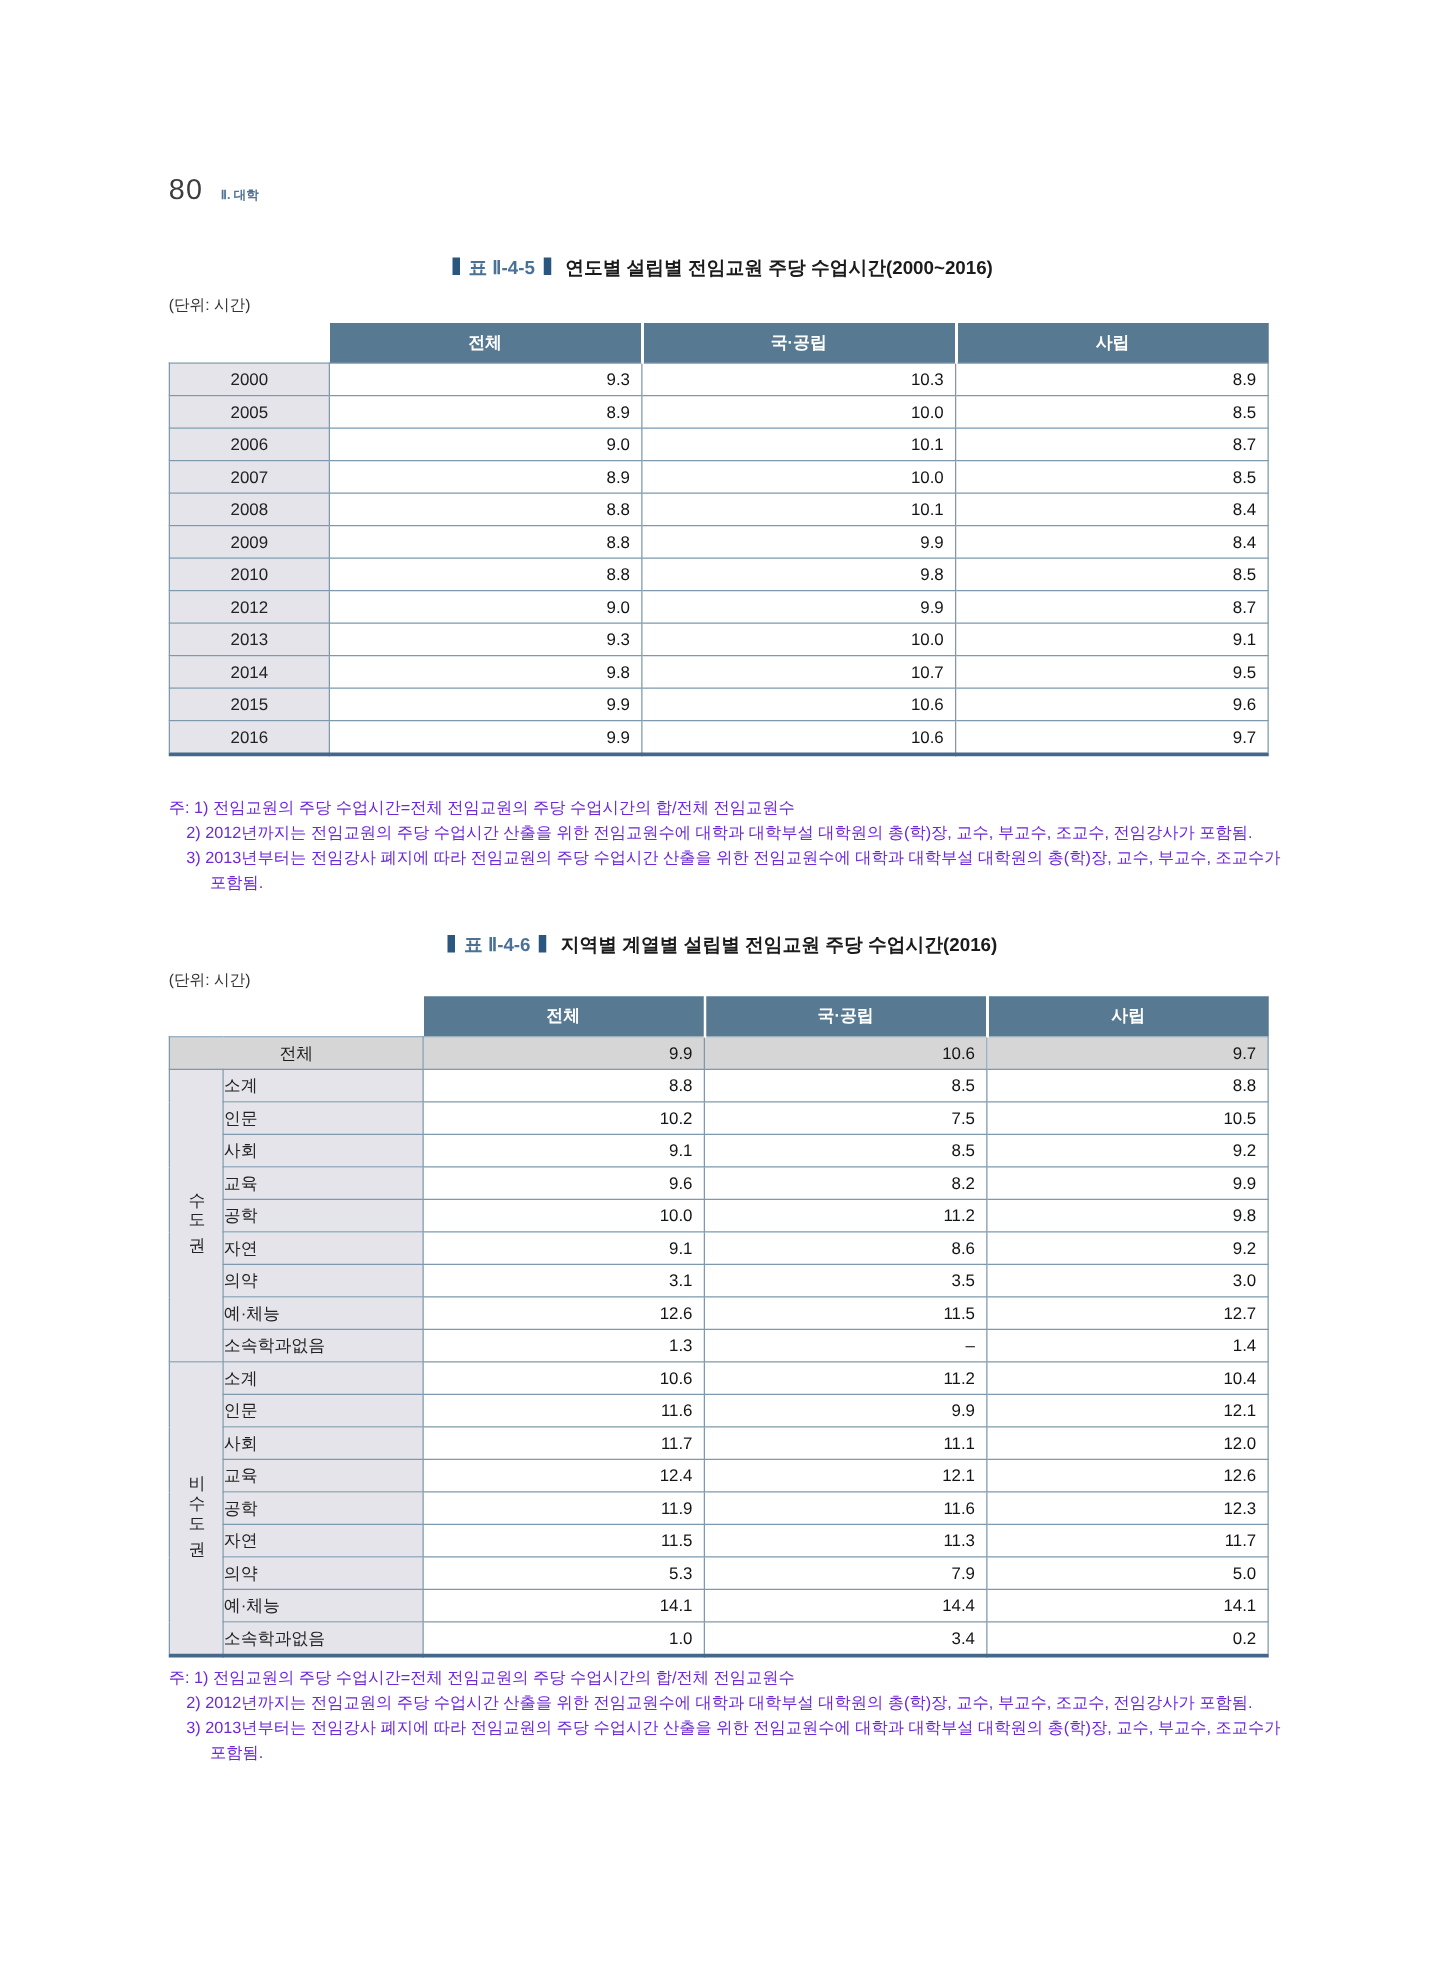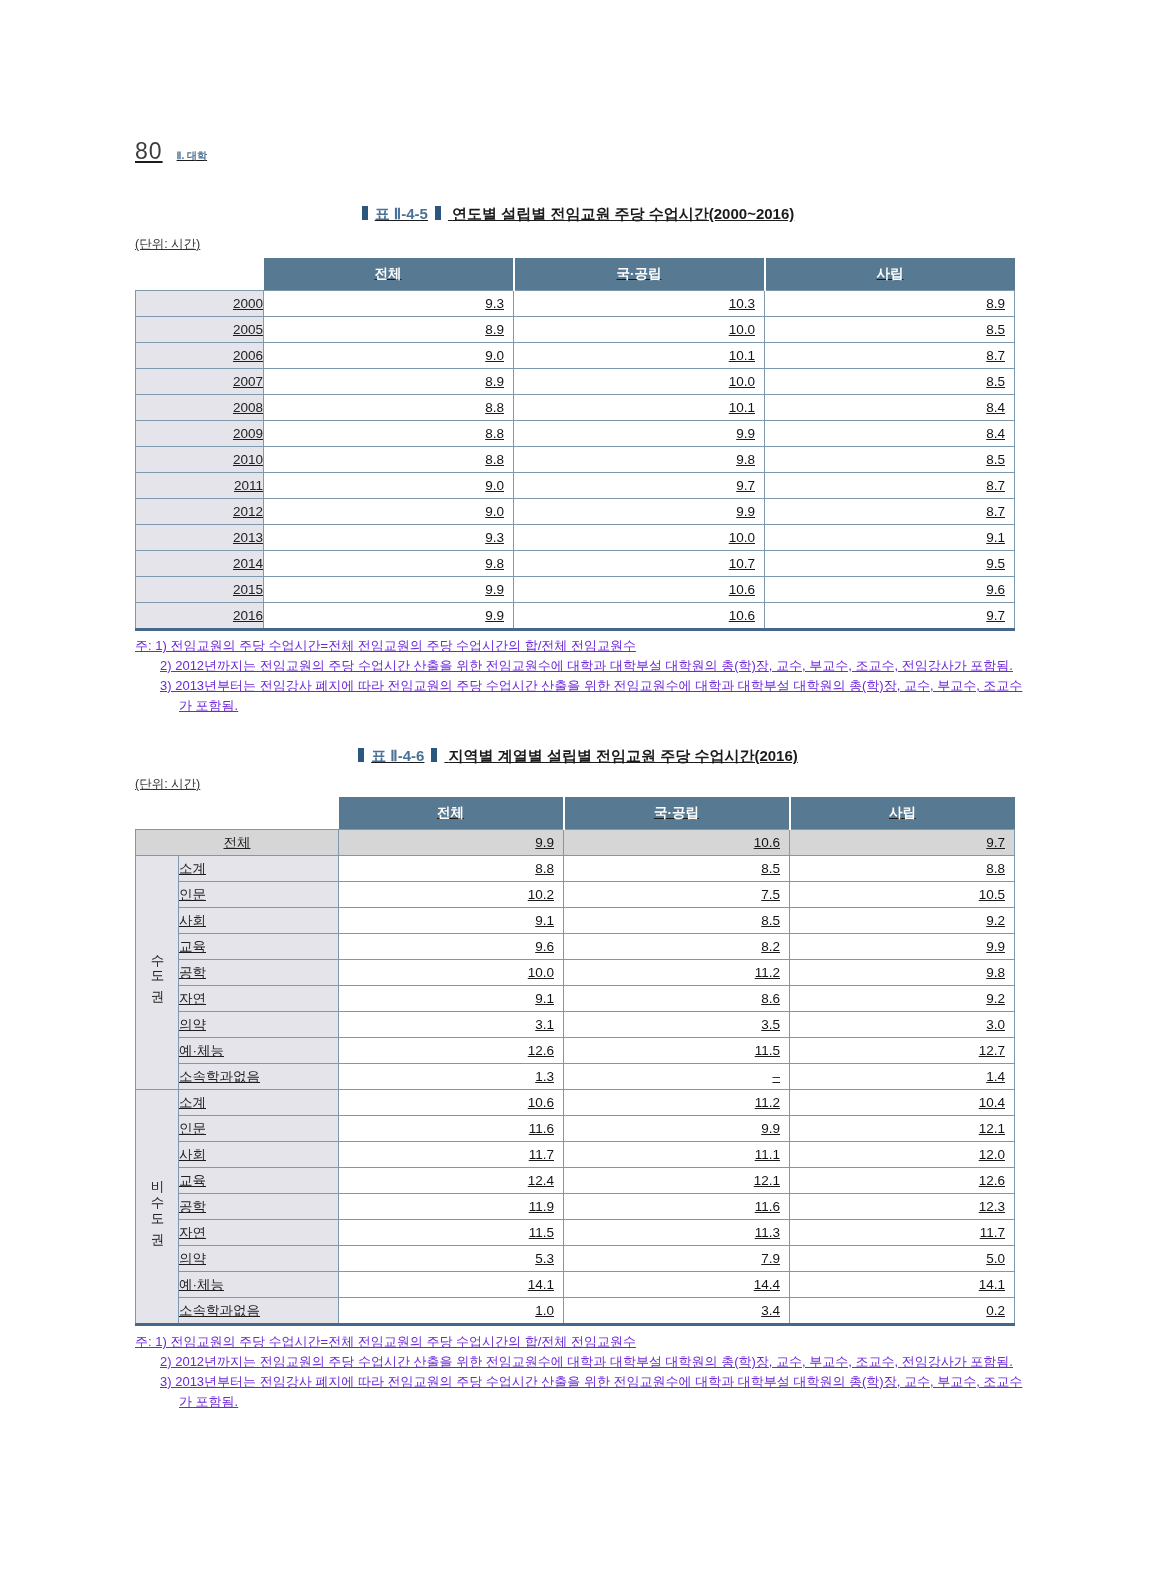--- a/index.html
+++ b/index.html
@@ -1,21 +1,21 @@
 <!DOCTYPE html>
 <html><head>
 <meta charset="utf-8">
 <style>
   html,body { margin:0; padding:0; }
   body {
     width:1159px; height:1571px; position:relative; background:#ffffff;
     font-family:"Liberation Sans", sans-serif; color:#1c1c1c;
     -webkit-font-smoothing:antialiased;
   }
-  .abs { position:absolute;text-decoration:underline; }
+  .abs { position:absolute; }
 
   
   #page-header { left:135px; top:138px; display:flex; align-items:baseline; gap:14px; }
   .page-num { font-size:23px; color:#3d3d3d; letter-spacing:1px; }
   .section-label { font-size:10px; color:#4e7396; font-weight:bold; }
 
   
   .caption { width:879px; text-align:center; font-size:15px; font-weight:bold; color:#1b1b1b; }
   .caption .bar { display:inline-block; width:6px; height:14px; background:#2b567d; vertical-align:-1px; margin:0 7px; }
   .caption .prefix { color:#4a7296; }
@@ -23,33 +23,33 @@
 
   
   table.t { border-collapse:collapse; table-layout:fixed; width:879px;
             border-bottom:3px solid #45688a; }
   table.t td, table.t th { padding:0; overflow:hidden; white-space:nowrap; }
   table.t thead th { height:32px; background:#587992; color:#ffffff;
                      font-size:13.5px; font-weight:600; border:none; text-align:center; }
   table.t thead th.blank { background:#ffffff; }
   table.t thead th.colsep { border-left:2px solid #ffffff; }
   table.t tbody td { border:1px solid #7e99ad; height:25px; font-size:13.5px; }
-  td.stub { background:#e4e4ea; text-align:right; color:#222; }
+  td.stub { background:#e4e4ea; text-align:center; color:#222; }
   td.val  { background:#ffffff; text-align:right; padding-right:9px !important; color:#141414; }
   tr.total-row td { background:#d6d6d6; }
   td.total-label { text-align:center; font-weight:normal; }
   td.region-td { background:#e4e4ea; text-align:center; vertical-align:middle; }
   .region-label { display:inline-block; writing-mode:vertical-rl; text-orientation:upright;
                   letter-spacing:4px; font-size:13.5px; color:#222; }
   td.cat { background:#e4e4ea; text-align:left; color:#222; }
 
   
   .notes { width:890px; font-size:13px; line-height:20px; color:#6d28d9; }
   .note-line { white-space:normal; }
-  .note-line.rest { margin-left:25px; padding-left:19px; text-indent:-19px; }
+  .note-line.rest { margin-left:14px; padding-left:19px; text-indent:-19px; }
   .note-line.first { padding-left:0; }
 
   
   #sec1-title { left:135px; top:205px; }
   #sec1-unit  { left:135px; top:236px; }
   #table1-wrap{ left:135px; top:258px; }
   #notes1     { left:135px; top:636px; }
   #sec2-title { left:135px; top:747px; }
   #sec2-unit  { left:135px; top:776px; }
   #table2-wrap{ left:135px; top:797px; }
@@ -120,26 +120,20 @@
           <td class="stub">2009</td>
           <td class="val">8.8</td>
           <td class="val">9.9</td>
           <td class="val">8.4</td>
         </tr>
         <tr>
           <td class="stub">2010</td>
           <td class="val">8.8</td>
           <td class="val">9.8</td>
           <td class="val">8.5</td>
-        </tr>
-        <tr>
-          <td class="stub">2011</td>
-          <td class="val">9.0</td>
-          <td class="val">9.7</td>
-          <td class="val">8.7</td>
         </tr>
         <tr>
           <td class="stub">2012</td>
           <td class="val">9.0</td>
           <td class="val">9.9</td>
           <td class="val">8.7</td>
         </tr>
         <tr>
           <td class="stub">2013</td>
           <td class="val">9.3</td>

